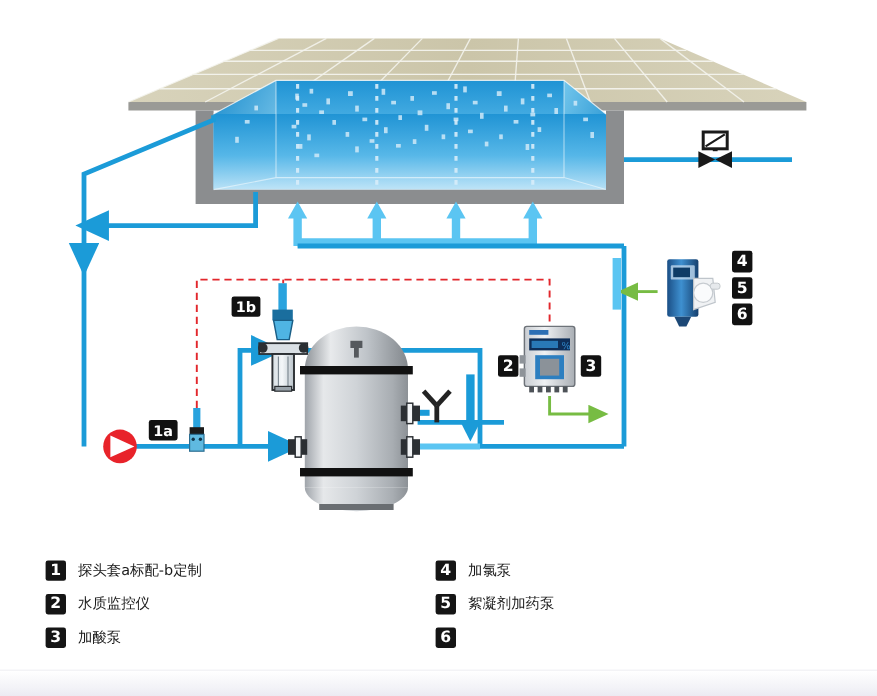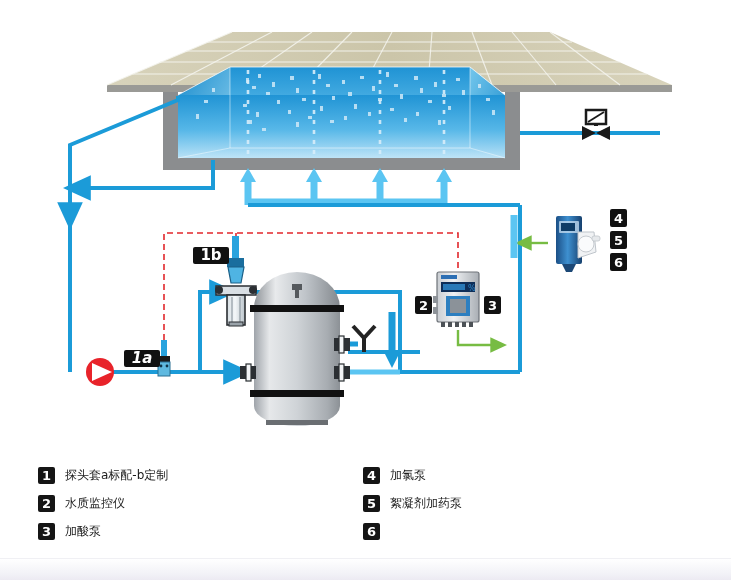--- a/index.html
+++ b/index.html
@@ -73,21 +73,21 @@
     color: #ffffff;
     font-weight: bold;
     text-align: center;
     border-radius: 2px;
     font-family: "DejaVu Sans", sans-serif;
     line-height: 1;
     display: flex;
     align-items: center;
     justify-content: center;
   }
-  .diag-badge.wide { width: 36px; height: 17px; font-size: 15px; }
+  .diag-badge.wide { width: 24px; height: 17px; font-size: 12px; }
   .diag-badge.sq   { width: 17px; height: 18px; font-size: 13px; }
 </style>
 </head>
 <body>
 
 <div id="root">
 
   <svg id="diagram-svg" viewBox="0 0 731 460">
     <defs>
       <linearGradient id="waterFront" x1="0" y1="0" x2="0" y2="1">
@@ -425,21 +425,21 @@
     </g>
 
     <g stroke="#77BC43" stroke-width="2.4" fill="none">
       <path d="M548,243 L524,243" marker-end="url(#arrGreen)"></path>
     </g>
 
     <path d="M514,215 L514,258" stroke="#5BC5F2" stroke-width="7" fill="none"></path>
   </svg>
 
   <div class="diag-badge wide" style="left:193px; top:247px;">1b</div>
-  <div class="diag-badge wide" style="left:124px; top:350px;font-style:italic;">1a</div>
+  <div class="diag-badge wide" style="left:124px; top:350px;">1a</div>
   <div class="diag-badge sq" style="left:415px; top:296px;">2</div>
   <div class="diag-badge sq" style="left:484px; top:296px;">3</div>
   <div class="diag-badge sq" style="left:610px; top:209px;">4</div>
   <div class="diag-badge sq" style="left:610px; top:231px;">5</div>
   <div class="diag-badge sq" style="left:610px; top:253px;">6</div>
 
   <div id="legend">
     <div class="legend-col left">
       <div class="legend-row">
         <div class="legend-badge">1</div>

